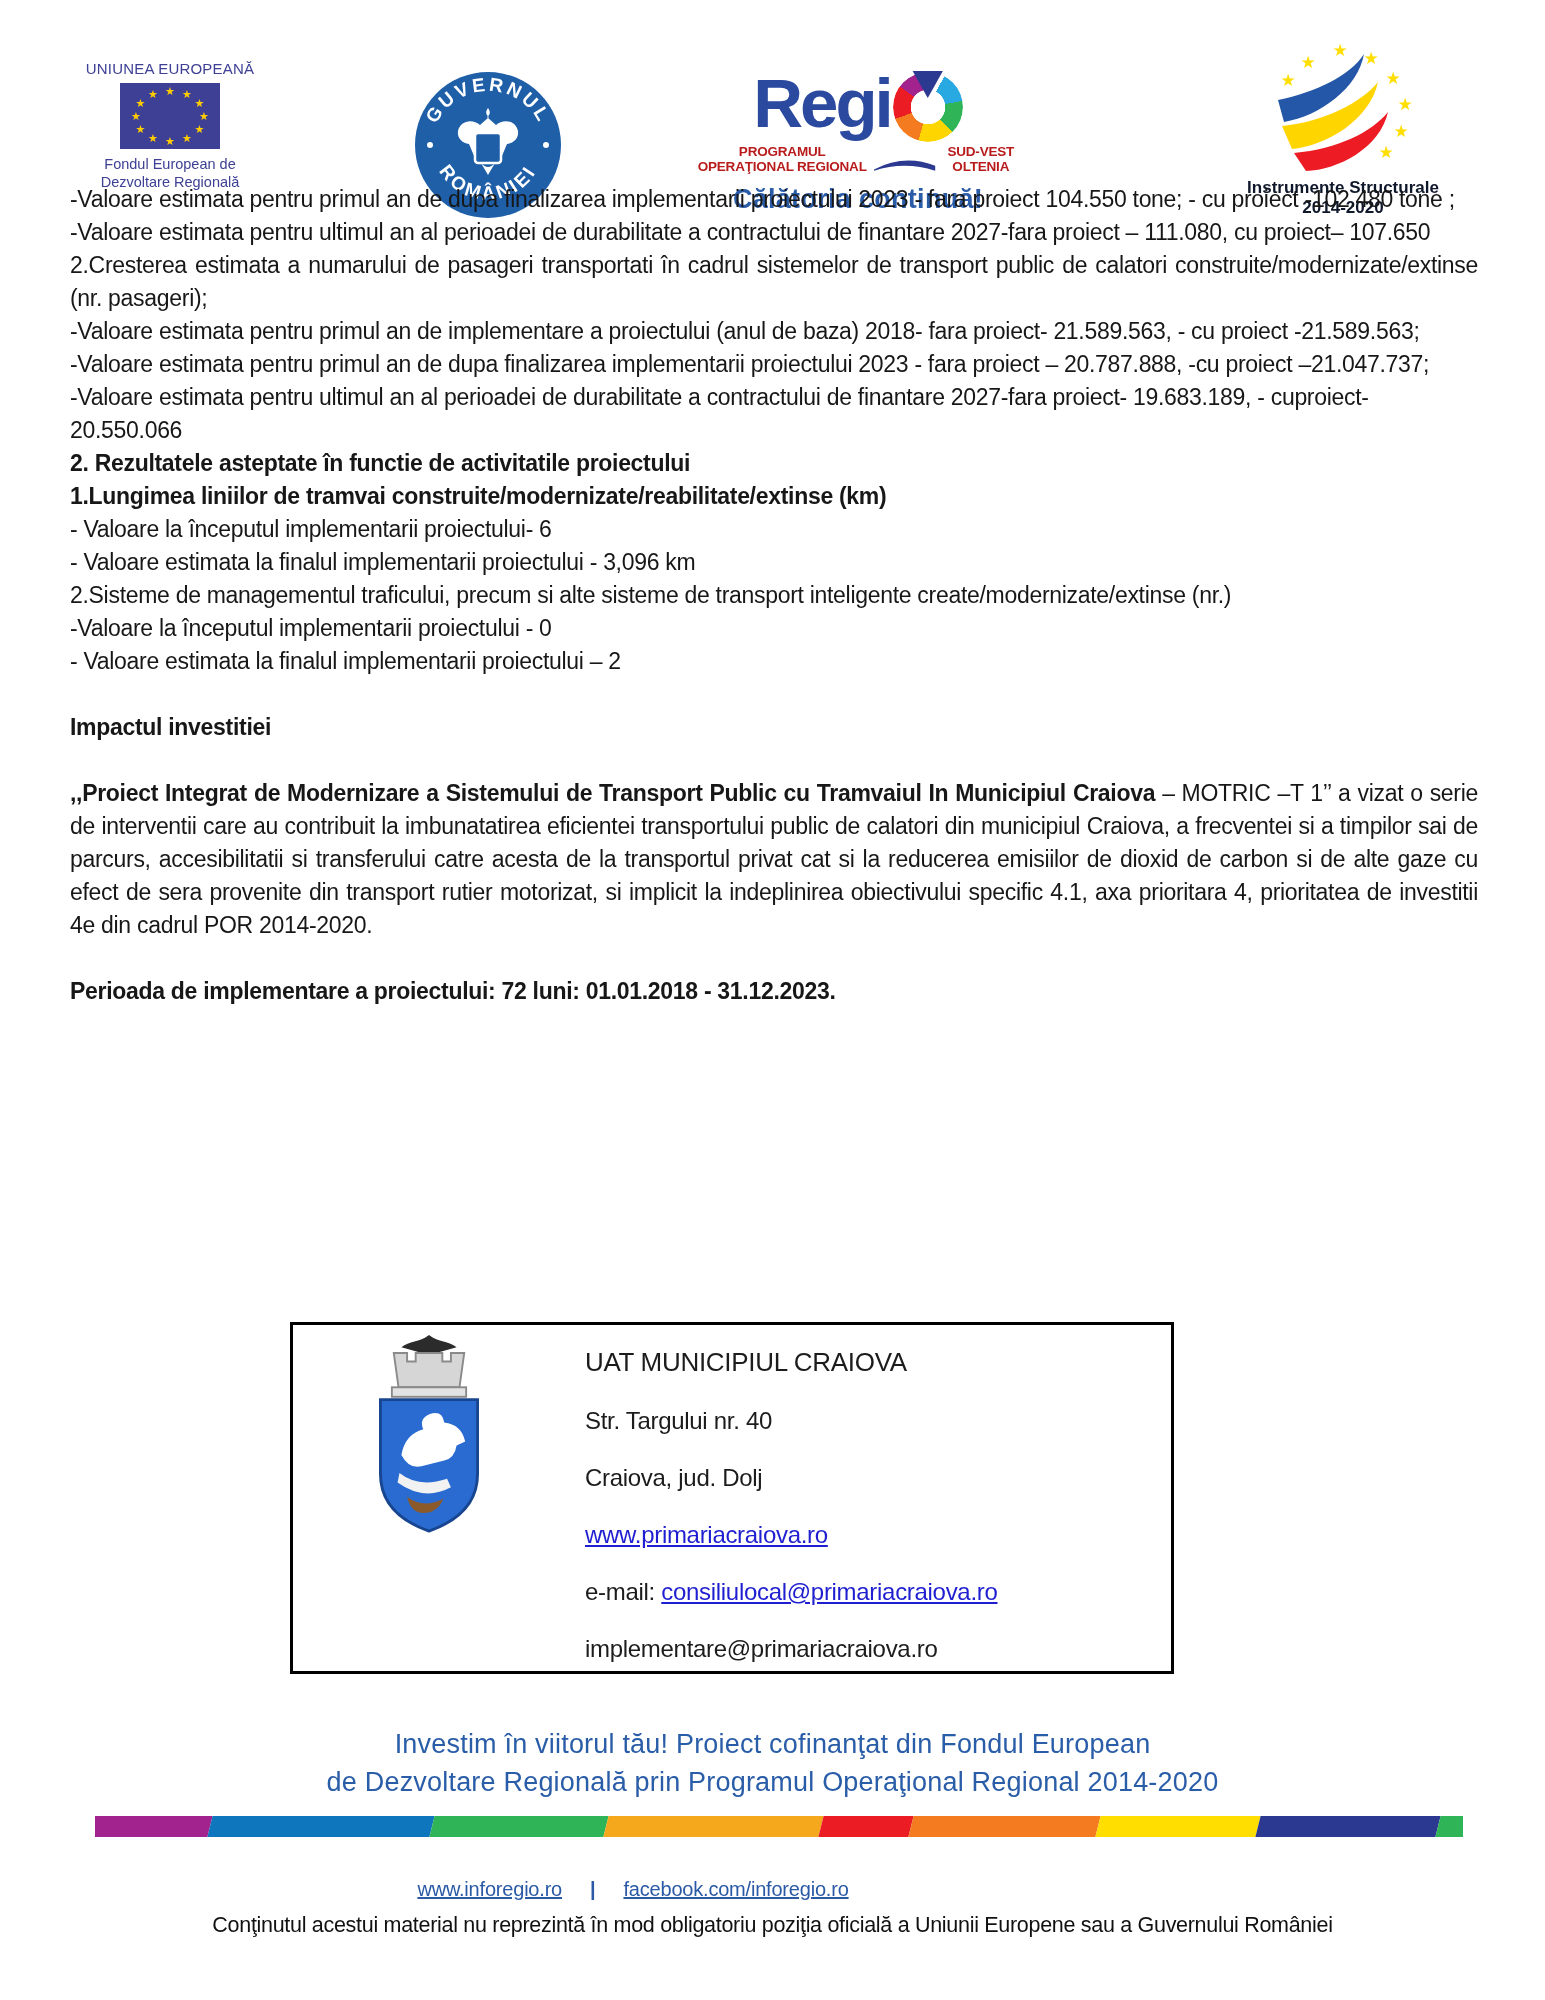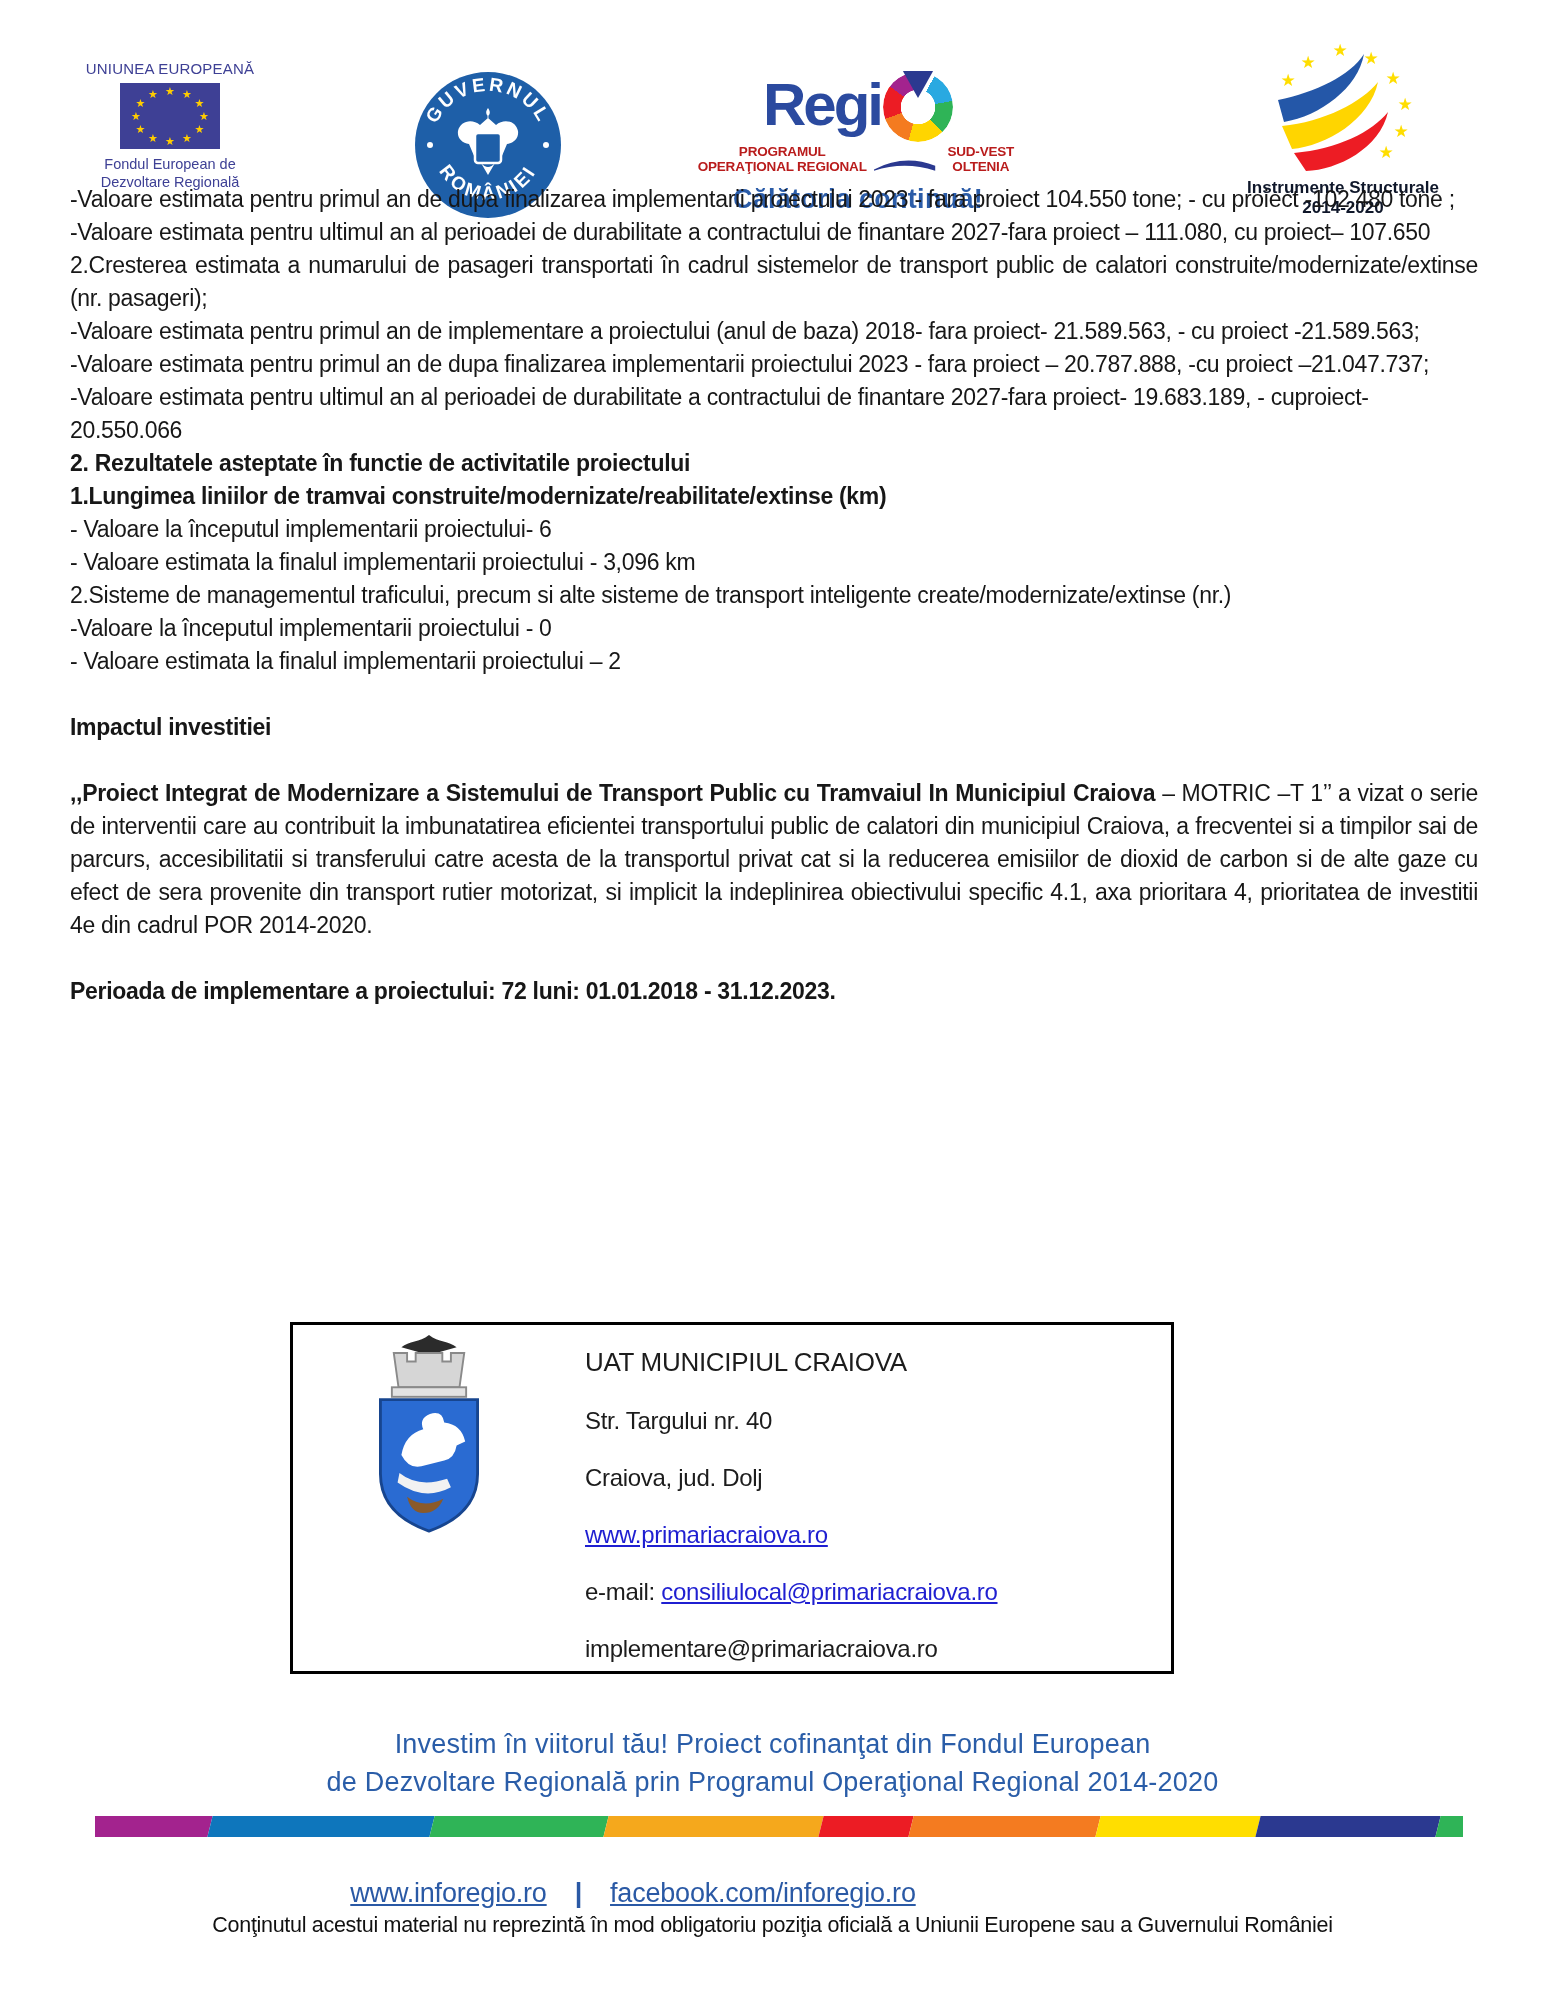--- a/index.html
+++ b/index.html
@@ -11,21 +11,21 @@
   .eu-logo{position:absolute;left:85px;top:60px;width:170px;text-align:center}
   .eu-title{font-size:15px;font-weight:normal;color:#3E4095;letter-spacing:.2px}
   .eu-flag{position:relative;width:100px;height:66px;background:#3E4095;margin:6px auto 6px}
   .eu-star{position:absolute;transform:translate(-50%,-50%);color:#FFCC00;font-size:11px;line-height:1}
   .eu-sub{font-size:14.5px;color:#3E4095;line-height:1.25}
 
   .gov-seal{position:absolute;left:413px;top:70px;width:150px;height:150px}
 
   .regio{position:absolute;left:688px;top:66px;width:340px;text-align:center}
   .regio-word{display:flex;align-items:center;justify-content:center;gap:2px}
-  .regio-text{font-size:60px;font-weight:800;color:#2B4A9F;letter-spacing:-3px;line-height:.95}
+  .regio-text{font-size:69px;font-weight:800;color:#2B4A9F;letter-spacing:-3px;line-height:.95}
   .regio-o-wrap{position:relative;width:70px;height:70px;margin-top:6px}
   .regio-o-ring{position:absolute;inset:0;border-radius:50%;
     background:conic-gradient(from 28deg,#29A9E1 0 52deg,#2FB457 52deg 108deg,#FFD500 108deg 168deg,#F47B20 168deg 222deg,#EC1C24 222deg 278deg,#A3238E 278deg 332deg,#ffffff 332deg 360deg);
     -webkit-mask:radial-gradient(circle at 50% 50%,transparent 0 17px,#000 17.5px);
     mask:radial-gradient(circle at 50% 50%,transparent 0 17px,#000 17.5px);}
   .regio-o-tri{position:absolute;left:50%;top:-1px;transform:translateX(-50%);width:36px;height:27px;background:#2B3990;
     clip-path:polygon(8% 0,92% 0,50% 100%);border-radius:4px}
   .regio-sub{display:flex;justify-content:space-between;align-items:flex-end;margin-top:2px;padding:0 2px}
   .regio-sub-label{font-size:13.5px;font-weight:bold;color:#b91c1c;letter-spacing:-.2px}
   .regio-swoosh{width:86px;height:15px;margin-bottom:1px}
@@ -49,21 +49,21 @@
   .doc-link{color:var(--link-blue,#1F1FD1);text-decoration:underline;cursor:pointer}
 
   
   .invest{position:absolute;left:0;width:1545px;text-align:center;color:#2A5DA8;font-size:27px;letter-spacing:.2px}
   .invest.l1{top:1729px}
   .invest.l2{top:1767px}
   .stripe{position:absolute;left:95px;top:1816px;width:1368px;height:21px;display:flex;overflow:hidden}
   .stripe-seg{height:100%;transform:skewX(-14deg);transform-origin:center}
   .stripe-seg:first-child{margin-left:-10px}
   .stripe-seg:last-child{margin-right:-10px}
-  .links-row{position:absolute;left:0;top:1878px;width:1266px;text-align:center;font-size:27px;color:#2A59A5;letter-spacing:-.2px}
+  .links-row{position:absolute;left:0;top:1878px;width:1266px;text-align:center;font-size:20px;color:#2A59A5;letter-spacing:-.2px}
   .links-row .sep{margin:0 28px;font-weight:bold}
   .links-row .doc-link{color:#2A59A5}
   .disclaimer{position:absolute;left:0;top:1913px;width:1545px;text-align:center;font-size:21.5px;color:#111;letter-spacing:-.3px}
 </style>
 </head>
 <body>
 
 <div class="page">
 
   <div class="eu-logo">

